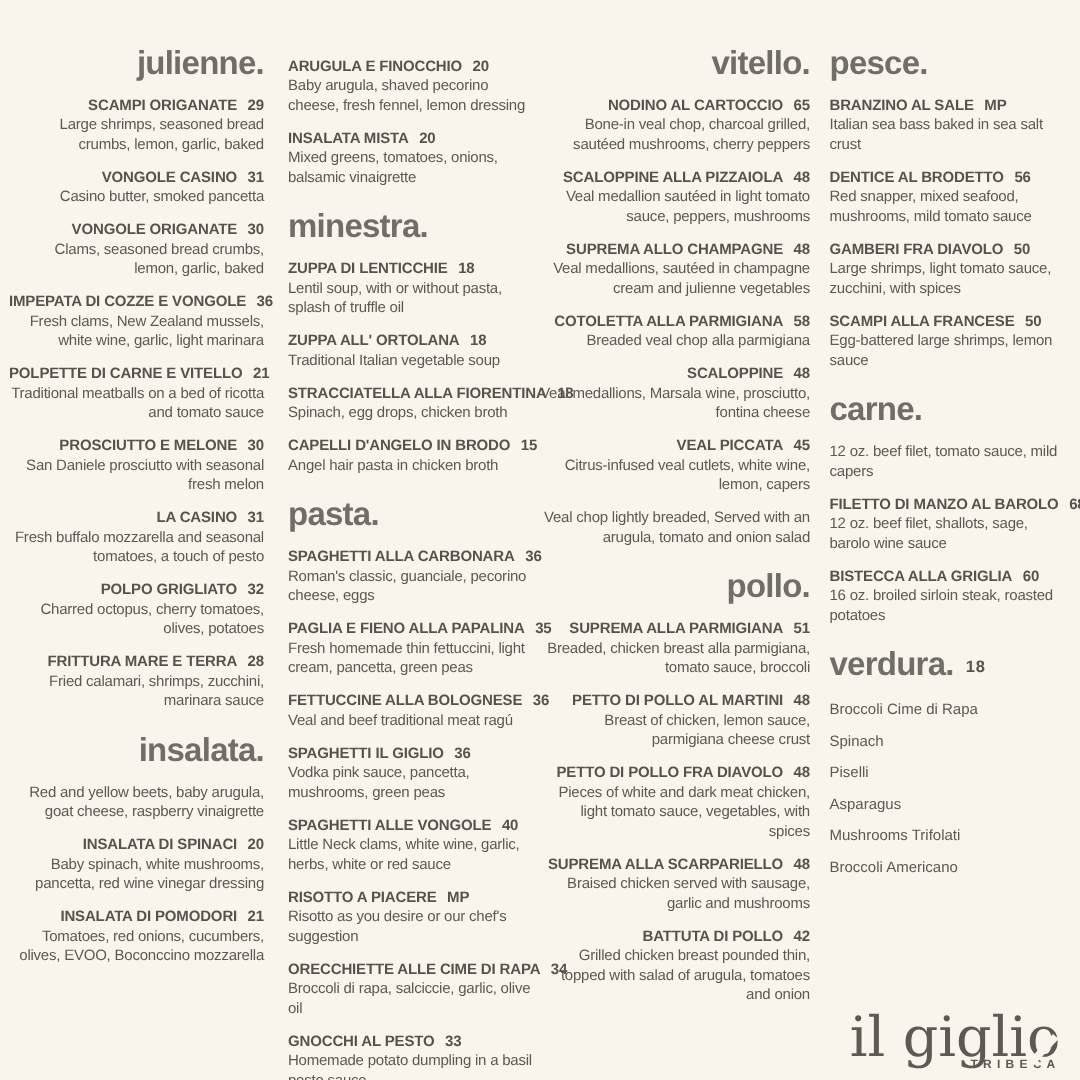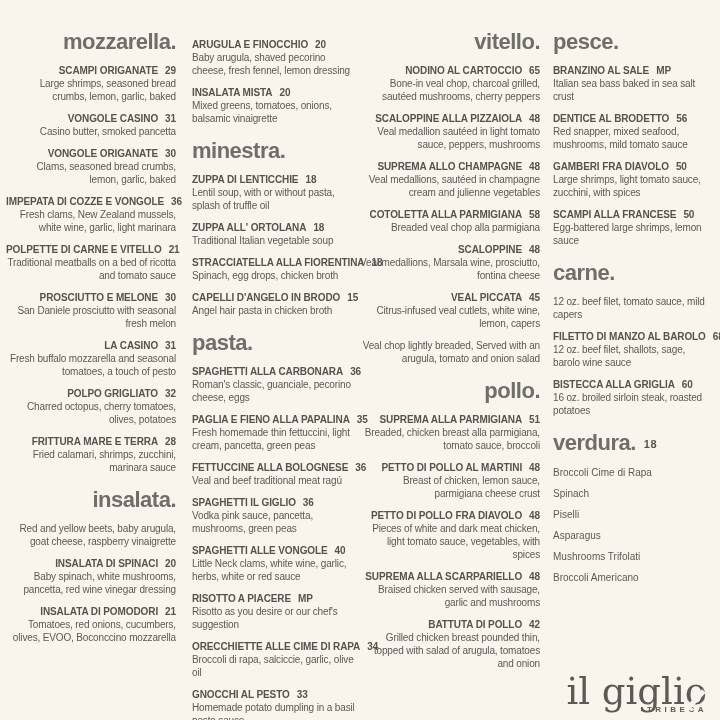--- a/index.html
+++ b/index.html
@@ -38,21 +38,21 @@
     position:absolute;right:-1px;bottom:9px;width:26px;height:5px;
     background:#faf5ec;transform:rotate(-47deg);
   }
   .logo-sub{font-size:8px;font-weight:700;letter-spacing:3.5px;margin-top:-7px;color:#5c5b53;}
 </style>
 </head>
 <body>
 
 <div>
   <div class="col col-0">
-      <div class="heading"><span>mozzarella.</span></div>
+      <div class="heading"><span>julienne.</span></div>
       <div class="item">
         <div class="name-line"><span class="name">SCAMPI ORIGANATE</span><span class="price">29</span></div>
         <div class="desc">Large shrimps, seasoned bread crumbs, lemon, garlic, baked</div>
       </div>
       <div class="item">
         <div class="name-line"><span class="name">VONGOLE CASINO</span><span class="price">31</span></div>
         <div class="desc">Casino butter, smoked pancetta</div>
       </div>
       <div class="item">
         <div class="name-line"><span class="name">VONGOLE ORIGANATE</span><span class="price">30</span></div>

